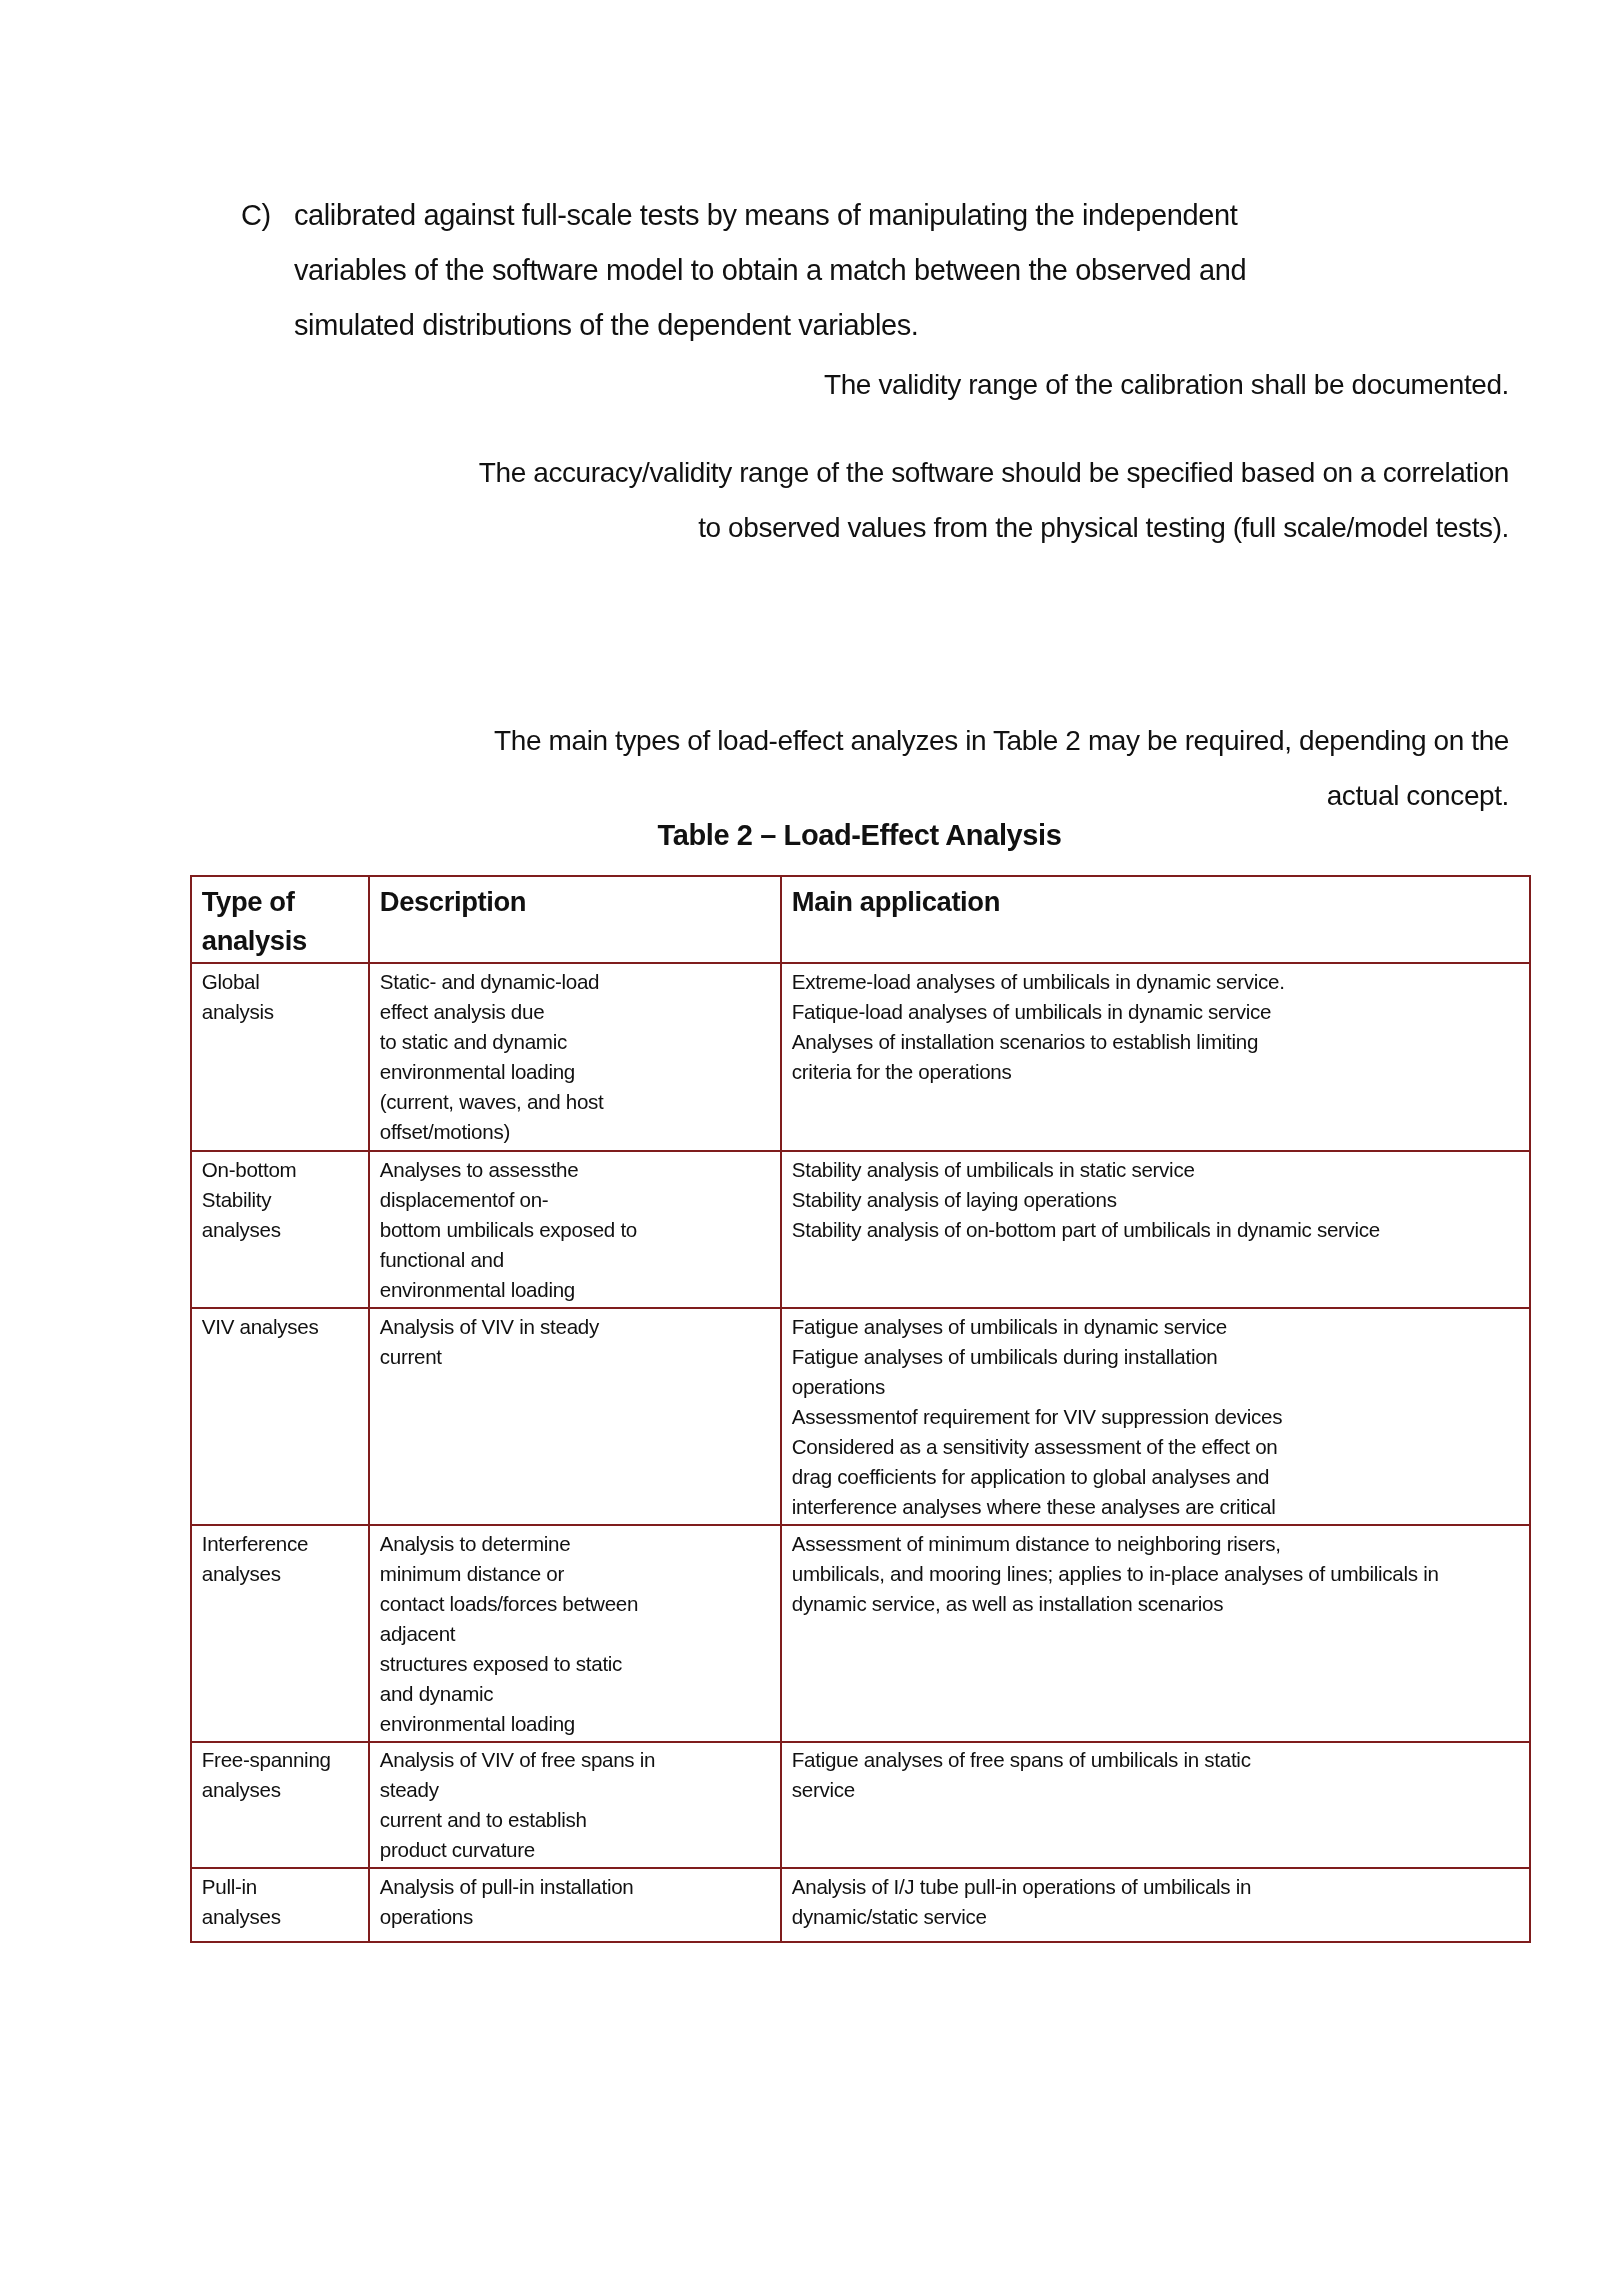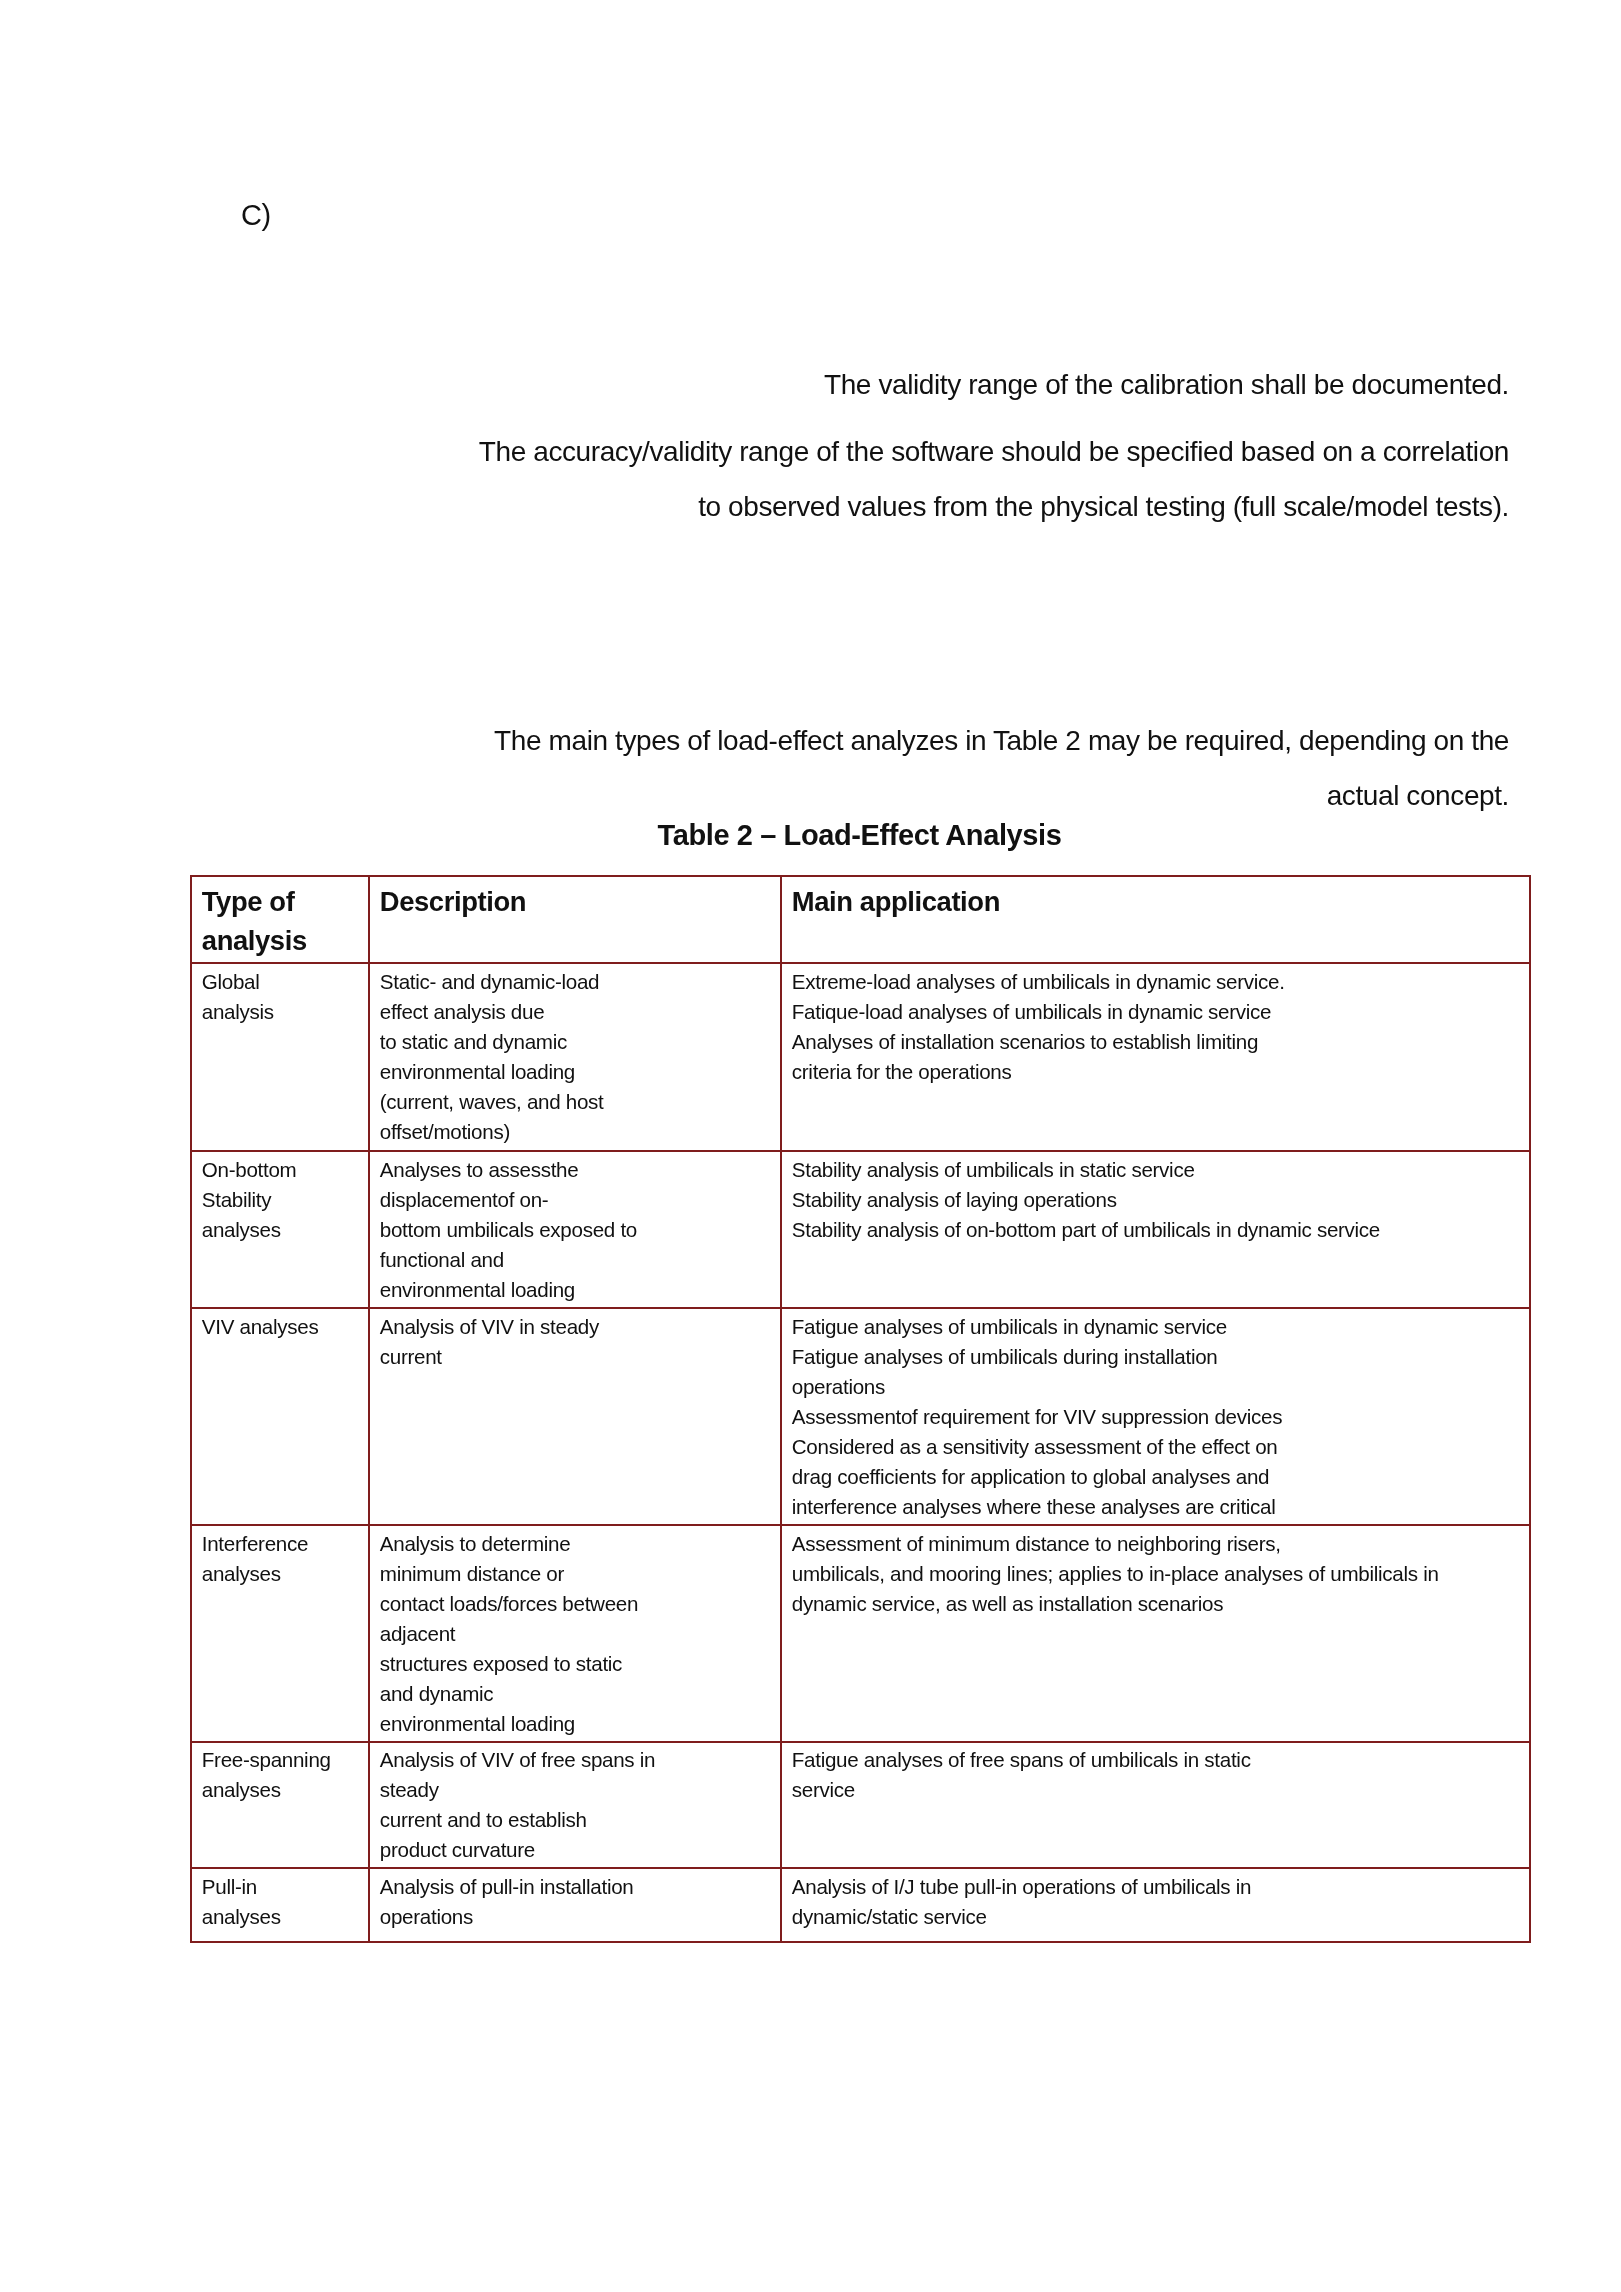--- a/index.html
+++ b/index.html
@@ -39,21 +39,21 @@
     left: 193px;
     width: 1304px;
     margin: 12px;
     font-size: 28px;
     line-height: 55px;
     letter-spacing: -0.4px;
     white-space: pre-line;
     text-align: right;
   }
   .para-1 { top: 345px; }
-  .para-2 { top: 412px; }
+  .para-2 { top: 433px; }
   .para-3 { top: 532px; }
   .para-4 { top: 701px; }
   
   .table-title {
     position: absolute;
     left: 190px;
     top: 819px;
     width: 1339px;
     margin: 0;
     font-size: 29px;
@@ -101,20 +101,23 @@
   tr.r5  { height: 93px; }
   tr.r6  { height: 74px; border-radius: 22px; }
 </style>
 </head>
 <body>
 
 <div class="page">
 
   <div class="list-item">
     <span class="list-marker">C)</span>
+    <span class="list-text">calibrated against full-scale tests by means of manipulating the independent
+variables of the software model to obtain a match between the observed and
+simulated distributions of the dependent variables.</span>
   </div>
 
   <p class="para para-1">The validity range of the calibration shall be documented.</p>
   <p class="para para-2">The accuracy/validity range of the software should be specified based on a correlation
 to observed values from the physical testing (full scale/model tests).</p>
   <p class="para para-4">The main types of load-effect analyzes in Table 2 may be required, depending on the
 actual concept.</p>
 
   <h2 class="table-title">Table 2 – Load-Effect Analysis</h2>
 

